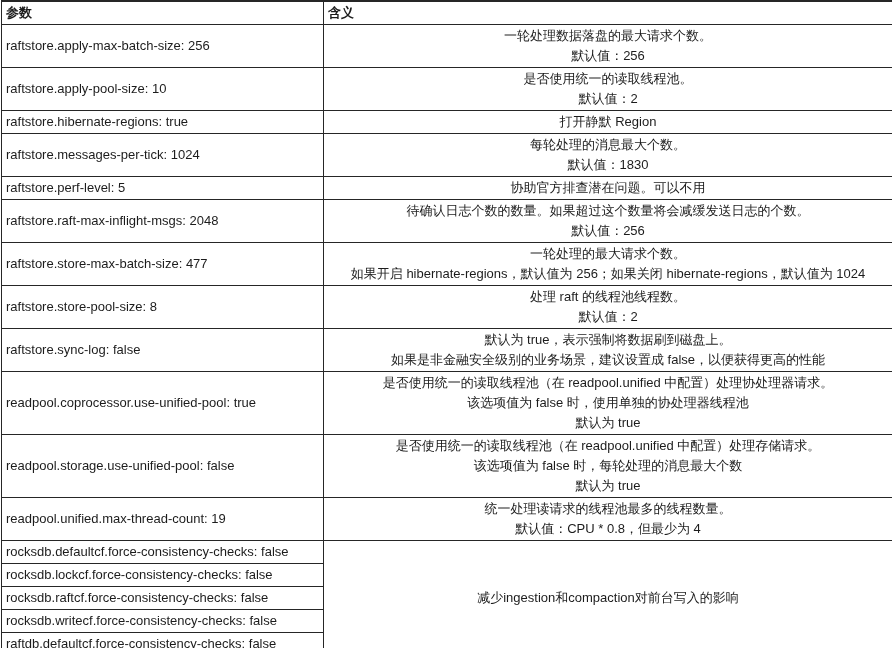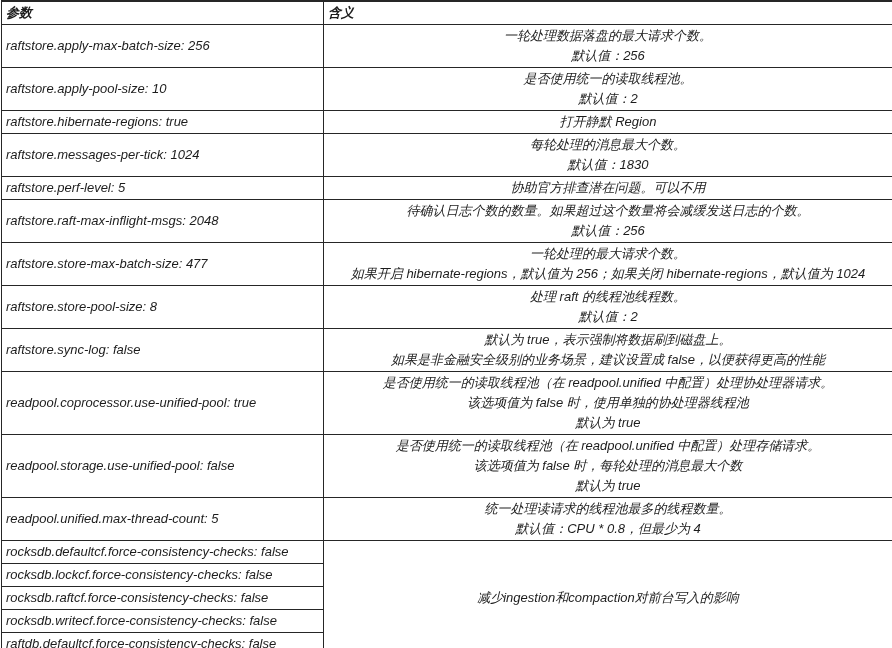--- a/index.html
+++ b/index.html
@@ -14,21 +14,20 @@
     width: 891px;
     margin-left: 1px;
   }
   table.param-table th, table.param-table td {
     border: 1px solid #262626;
     font-size: 13px;
     line-height: 20px;
     padding: 1px 4px;
     overflow: hidden;
     word-break: break-all;
-    font-style: italic;
   }
   table.param-table th {
     text-align: left;
     font-weight: bold;
     height: 19px;
     border-top-width: 2px;
   }
   td.param-cell { vertical-align: middle; margin-left: 22px; }
   td.meaning-cell { vertical-align: middle; text-align: center; }
   td.meaning-cell.merged { vertical-align: middle; }
@@ -120,21 +119,21 @@
         </tr>
         <tr>
           <td class="param-cell">readpool.storage.use-unified-pool: false</td>
           <td class="meaning-cell">
             <div>是否使用统一的读取线程池（在 readpool.unified 中配置）处理存储请求。</div>
             <div>该选项值为 false 时，每轮处理的消息最大个数</div>
             <div>默认为 true</div>
           </td>
         </tr>
         <tr>
-          <td class="param-cell">readpool.unified.max-thread-count: 5</td>
+          <td class="param-cell">readpool.unified.max-thread-count: 19</td>
           <td class="meaning-cell">
             <div>统一处理读请求的线程池最多的线程数量。</div>
             <div>默认值：CPU * 0.8，但最少为 4</div>
           </td>
         </tr>
         <tr>
           <td class="param-cell">rocksdb.defaultcf.force-consistency-checks: false</td>
           <td class="meaning-cell merged" rowspan="5">减少ingestion和compaction对前台写入的影响</td>
         </tr>
         <tr>

